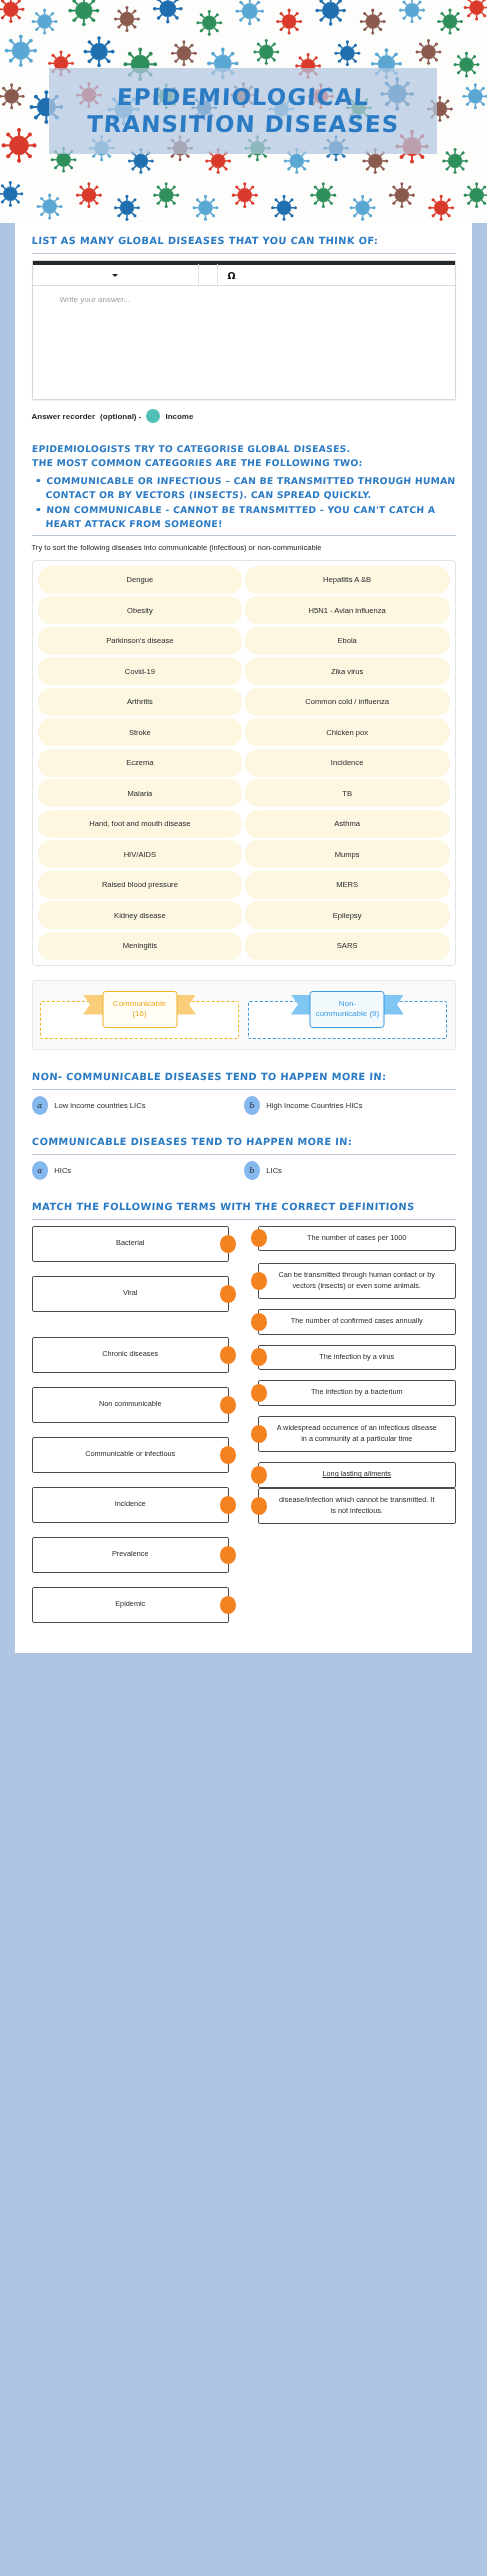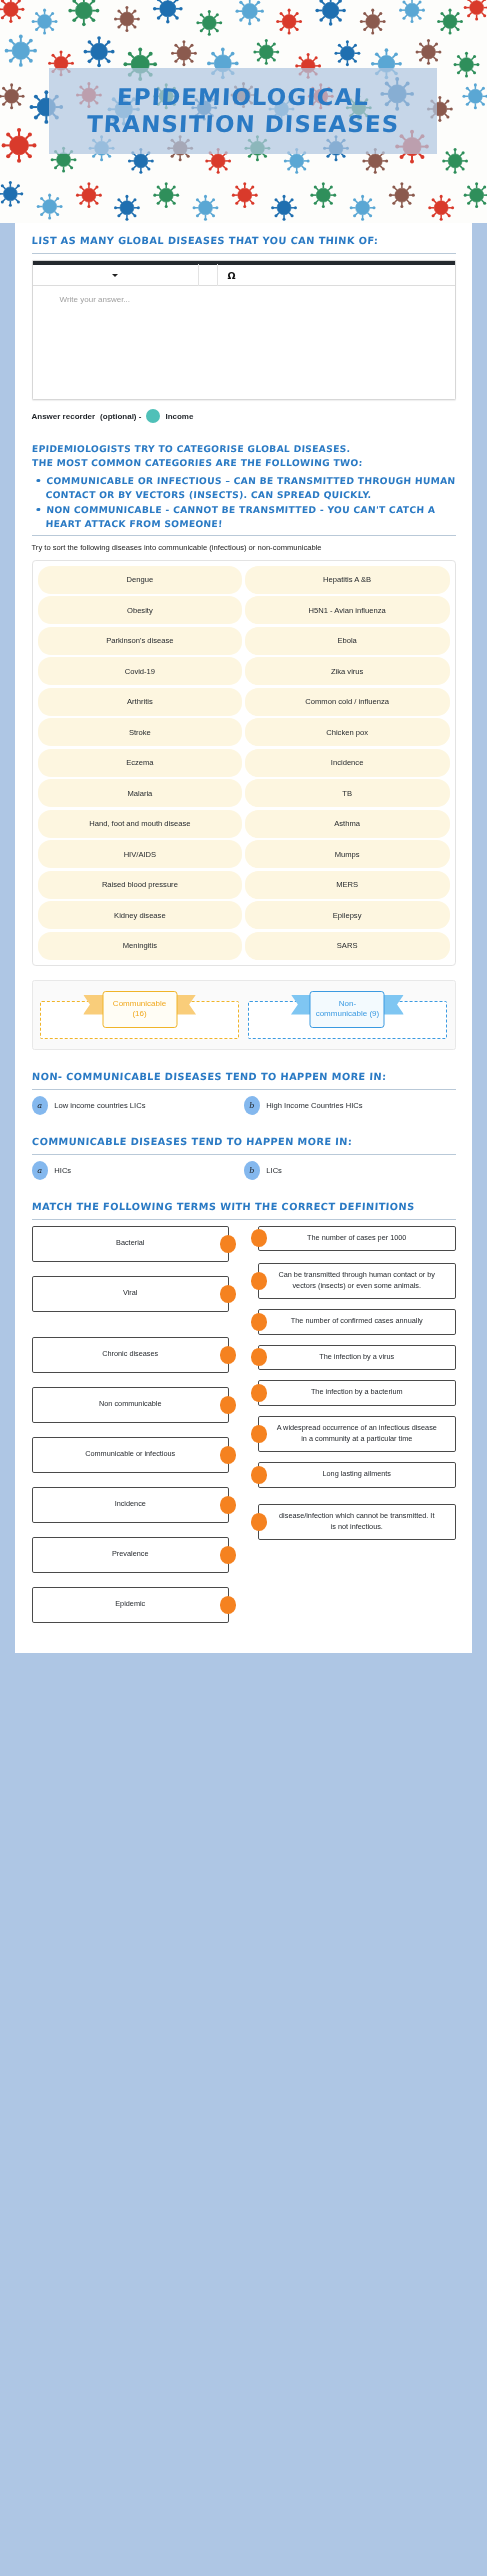--- a/index.html
+++ b/index.html
@@ -548,20 +548,20 @@
           <div class="match-item" style="min-height: 36px; margin-bottom: 14px;">Prevalence<span class="knob right"></span></div>
           <div class="match-item" style="min-height: 36px; margin-bottom: 14px;">Epidemic<span class="knob right"></span></div>
         </div>
       <div class="match-col" id="match-defs">
           <div class="match-item" style="margin-bottom: 11.4px;">The number of cases per 1000<span class="knob left"></span></div>
           <div class="match-item" style="margin-bottom: 10px; text-align: center;">Can be transmitted through human contact or by vectors (insects) or even some animals.<span class="knob left"></span></div>
           <div class="match-item" style="margin-bottom: 10px;">The number of confirmed cases annually<span class="knob left"></span></div>
           <div class="match-item" style="margin-bottom: 10px;">The infection by a virus<span class="knob left"></span></div>
           <div class="match-item" style="margin-bottom: 10px;">The infection by a bacterium<span class="knob left"></span></div>
           <div class="match-item" style="margin-bottom: 10px;">A widespread occurrence of an infectious disease in a community at a particular time<span class="knob left"></span></div>
-          <div class="match-item" style="margin-bottom: 16px;">Long lasting ailments<span class="knob left"></span></div>
+          <div class="match-item" style="margin-bottom: 0; text-decoration: underline;">Long lasting ailments<span class="knob left"></span></div>
           <div class="match-item" style="margin-bottom: 10px;">disease/infection which cannot be transmitted. It is not infectious.<span class="knob left"></span></div>
         </div>
     </div>
   </div>
 
 </div>
 
 
 </body></html>

